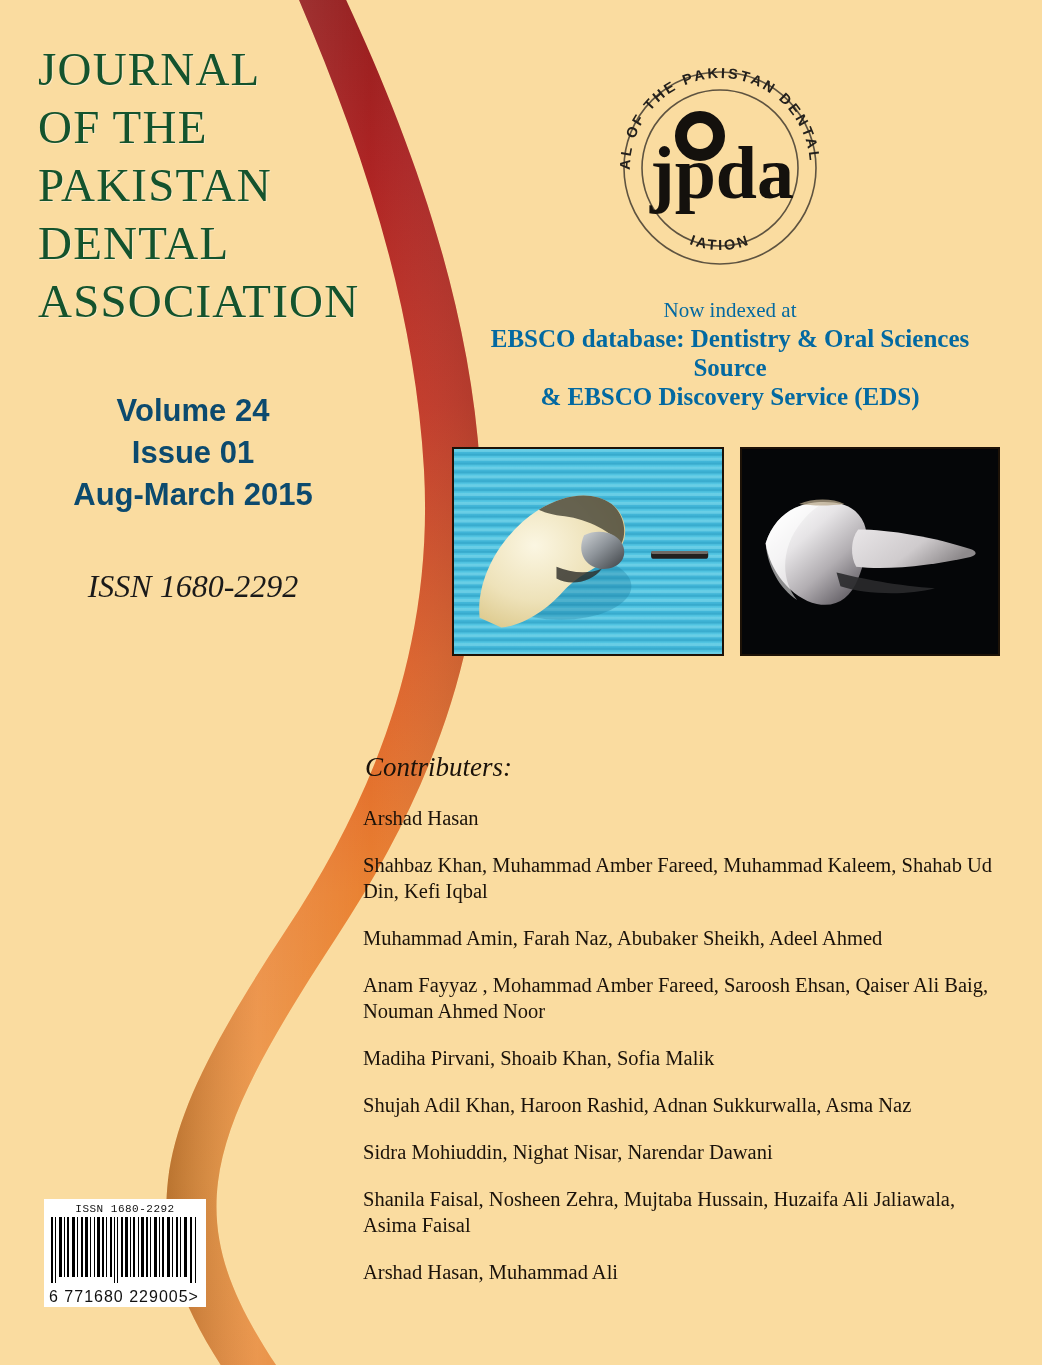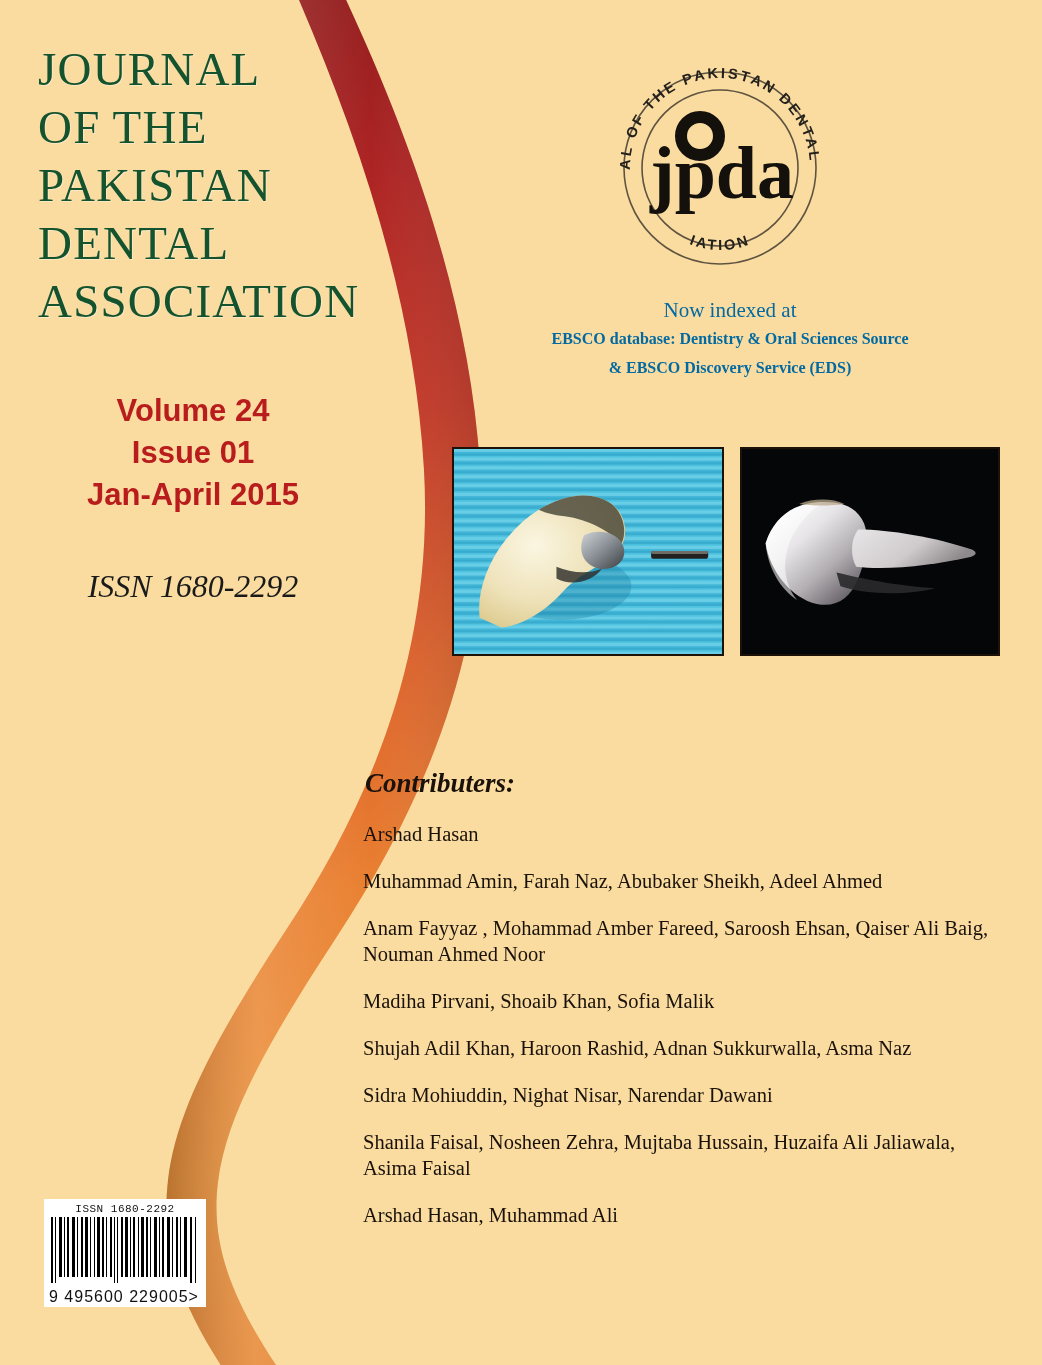--- a/index.html
+++ b/index.html
@@ -26,21 +26,21 @@
     line-height:58px;
     letter-spacing:1.2px;
     white-space:nowrap;
     text-shadow:1px 1px 0 rgba(255,255,255,.35);
   }
 
   
   #volume-block{
     position:absolute;left:38px;top:390px;width:310px;
     text-align:center;
-    color:#b91c1c;
+    color:#0c4a6e;
     font-family:"Liberation Sans", sans-serif;
     font-weight:bold;
     font-size:31px;
     line-height:42px;
   }
   #issn-line{
     position:absolute;left:38px;top:568px;width:310px;
     text-align:center;
     font-family:"Liberation Serif", serif;
     font-style:italic;
@@ -50,41 +50,41 @@
 
   
   #logo{position:absolute;left:614px;top:62px;width:212px;height:212px;}
 
   
   #indexing{
     position:absolute;left:452px;top:296px;width:556px;
     text-align:center;color:#0369a1;
   }
   #indexing .idx-top{font-size:21px;line-height:28px;}
-  #indexing .idx-bold{font-size:16px;line-height:29px;font-weight:bold;}
+  #indexing .idx-bold{font-size:25px;line-height:29px;font-weight:bold;}
 
   
   #photos{position:absolute;left:452px;top:447px;width:548px;height:209px;}
   .photo{
     position:absolute;top:0;height:100%;
     border:2px solid #1d1207;
     box-sizing:border-box;
     overflow:hidden;
   }
   #photo-left{left:0;width:272px;}
   #photo-right{left:288px;width:260px;}
 
   
   #contrib{
     position:absolute;left:363px;top:752px;width:640px;
     color:#1a120a;
   }
   #contrib-heading{
-    font-size:27px;font-weight:bold;font-style:italic;
-    margin:16px 0 22px 2px;
+    font-size:27px;font-weight:normal;font-style:italic;
+    margin:0 0 22px 2px;
   }
   .contrib-line{
     font-size:20.5px;line-height:26px;margin-bottom:21px;margin-top:16px;
   }
 
   
   #barcode-box{
     position:absolute;left:44px;top:1199px;
     width:162px;height:108px;
     background:#ffffff;
@@ -150,21 +150,21 @@
     <div class="title-line">JOURNAL</div>
     <div class="title-line">OF THE</div>
     <div class="title-line">PAKISTAN</div>
     <div class="title-line">DENTAL</div>
     <div class="title-line">ASSOCIATION</div>
   </div>
 
   <div id="volume-block">
     <div>Volume 24</div>
     <div>Issue 01</div>
-    <div>Jan-April 2015</div>
+    <div>Aug-March 2015</div>
   </div>
   <div id="issn-line">ISSN 1680-2292</div>
 
   <svg id="logo" viewBox="0 0 212 212">
     <defs>
       <path id="ringTop" d="M 16,106 A 90,90 0 0 1 196,106"></path>
       <path id="ringBot" d="M 24,106 A 82,82 0 0 0 188,106"></path>
     </defs>
     <circle cx="106" cy="106" r="96" fill="none" stroke="#2a2520" stroke-width="1.6" opacity="0.75"></circle>
     <circle cx="106" cy="106" r="78" fill="none" stroke="#2a2520" stroke-width="1.6" opacity="0.75"></circle>
@@ -251,20 +251,21 @@
                  C40,118 44,140 56,154 C38,142 26,120 24,96 Z" fill="#ffffff" opacity="0.55"></path>
         <path d="M96,126 C120,132 160,140 196,142 C166,150 124,148 100,140 Z" fill="#2a2a2c" opacity="0.9"></path>
         <path d="M58,56 C72,50 92,50 104,56 C90,58 72,58 58,56 Z" fill="#b9a98c" opacity="0.75"></path>
       </svg>
     </div>
   </div>
 
   <div id="contrib">
     <div id="contrib-heading">Contributers:</div>
     <div class="contrib-line">Arshad Hasan</div>
+    <div class="contrib-line">Shahbaz Khan, Muhammad Amber Fareed, Muhammad Kaleem, Shahab Ud Din, Kefi Iqbal</div>
     <div class="contrib-line">Muhammad Amin, Farah Naz, Abubaker Sheikh, Adeel Ahmed</div>
     <div class="contrib-line">Anam Fayyaz , Mohammad Amber Fareed, Saroosh Ehsan, Qaiser Ali Baig, Nouman Ahmed Noor</div>
     <div class="contrib-line">Madiha Pirvani, Shoaib Khan, Sofia Malik</div>
     <div class="contrib-line">Shujah Adil Khan, Haroon Rashid, Adnan Sukkurwalla, Asma Naz</div>
     <div class="contrib-line">Sidra Mohiuddin, Nighat Nisar, Narendar Dawani</div>
     <div class="contrib-line">Shanila Faisal, Nosheen Zehra, Mujtaba Hussain, Huzaifa Ali Jaliawala, Asima Faisal</div>
     <div class="contrib-line">Arshad Hasan, Muhammad Ali</div>
   </div>
 
   <div id="barcode-box">
@@ -302,17 +303,17 @@
         <rect x="118" y="0" width="3" height="60"></rect>
         <rect x="123" y="0" width="1" height="60"></rect>
         <rect x="127" y="0" width="2" height="60"></rect>
         <rect x="131" y="0" width="1" height="60"></rect>
         <rect x="135" y="0" width="3" height="60"></rect>
         <rect x="141" y="0" width="2" height="66"></rect>
         <rect x="146" y="0" width="1" height="66"></rect>
       </g>
     </svg>
     <div id="barcode-digits">
-      <span>9  495600  229005</span><span>&gt;</span>
+      <span>6  771680  229005</span><span>&gt;</span>
     </div>
   </div>
 
 </div>
 
 </body></html>

